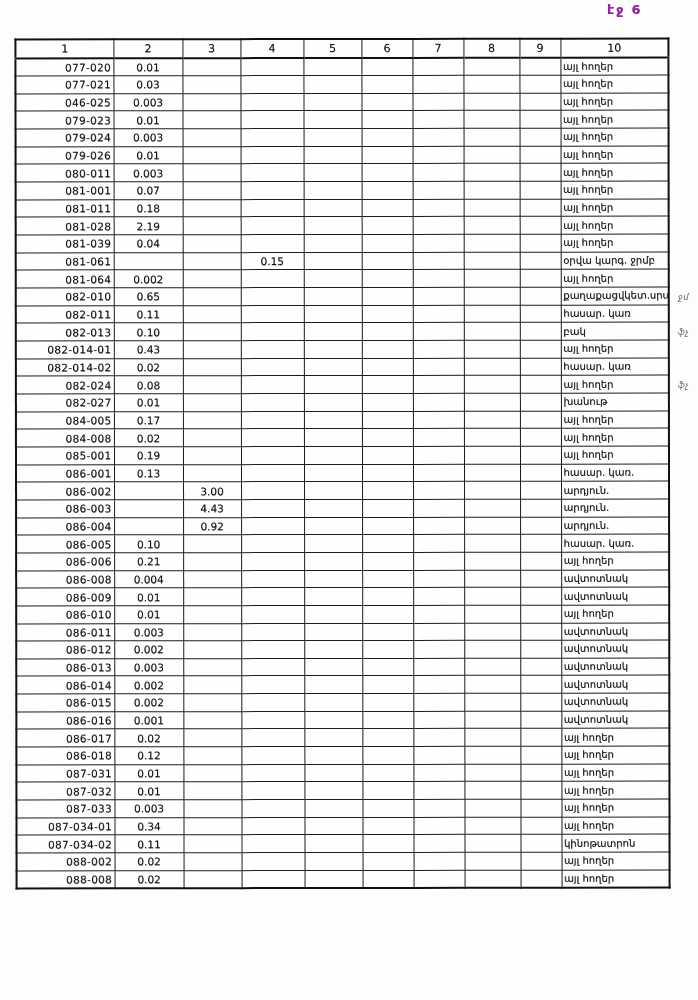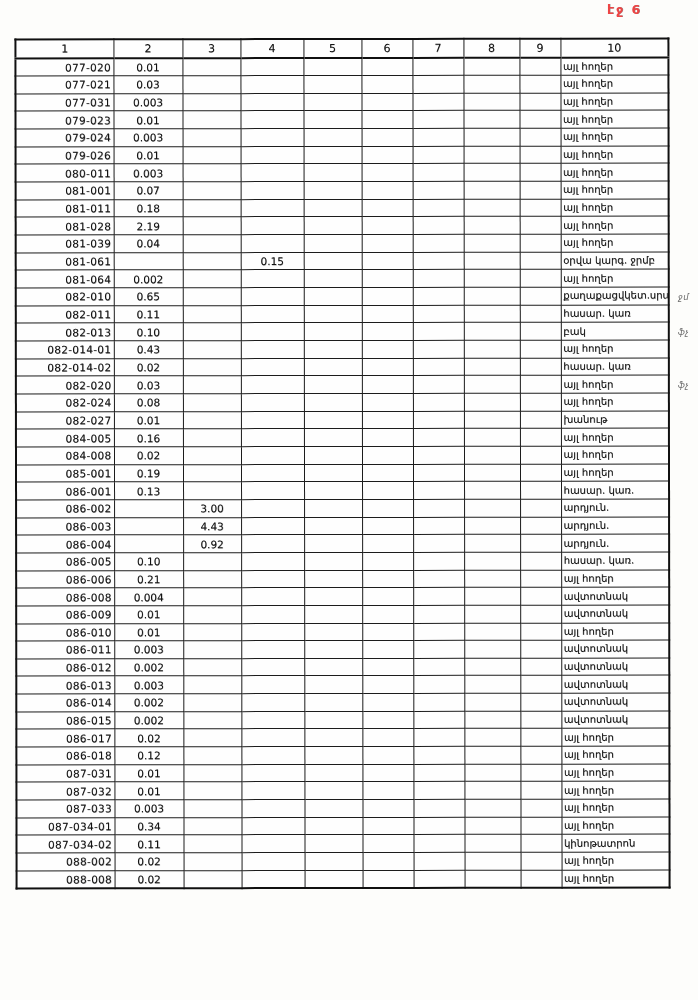--- a/index.html
+++ b/index.html
@@ -13,21 +13,21 @@
   }
   .page {
     position: absolute; inset: 0;
   }
   .page-label {
     position: absolute;
     top: 2px; left: 607px;
     font-size: 12.5px;
     font-weight: bold;
     letter-spacing: 2px;
-    color: #ef4444;
+    color: #a21caf;
     text-shadow: 0.4px 0.4px 0 rgba(0,0,0,0.45);
   }
   table.doc-table {
     position: absolute;
     left: 15px; top: 38px;
     width: 653px;
     border-collapse: collapse;
     table-layout: fixed;
     border: 2px solid #101010;
     transform: rotate(-0.08deg);
@@ -118,21 +118,21 @@
           <td class="col-c3"></td>
           <td class="col-c4"></td>
           <td class="col-c5"></td>
           <td class="col-c6"></td>
           <td class="col-c7"></td>
           <td class="col-c8"></td>
           <td class="col-c9"></td>
           <td class="col-c10">այլ հողեր</td>
         </tr>
         <tr>
-          <td class="col-c1">077-031</td>
+          <td class="col-c1">046-025</td>
           <td class="col-c2">0.003</td>
           <td class="col-c3"></td>
           <td class="col-c4"></td>
           <td class="col-c5"></td>
           <td class="col-c6"></td>
           <td class="col-c7"></td>
           <td class="col-c8"></td>
           <td class="col-c9"></td>
           <td class="col-c10">այլ հողեր</td>
         </tr>
@@ -310,32 +310,20 @@
           <td class="col-c3"></td>
           <td class="col-c4"></td>
           <td class="col-c5"></td>
           <td class="col-c6"></td>
           <td class="col-c7"></td>
           <td class="col-c8"></td>
           <td class="col-c9"></td>
           <td class="col-c10">հասար. կառ</td>
         </tr>
         <tr>
-          <td class="col-c1">082-020</td>
-          <td class="col-c2">0.03</td>
-          <td class="col-c3"></td>
-          <td class="col-c4"></td>
-          <td class="col-c5"></td>
-          <td class="col-c6"></td>
-          <td class="col-c7"></td>
-          <td class="col-c8"></td>
-          <td class="col-c9"></td>
-          <td class="col-c10">այլ հողեր</td>
-        </tr>
-        <tr>
           <td class="col-c1">082-024</td>
           <td class="col-c2">0.08</td>
           <td class="col-c3"></td>
           <td class="col-c4"></td>
           <td class="col-c5"></td>
           <td class="col-c6"></td>
           <td class="col-c7"></td>
           <td class="col-c8"></td>
           <td class="col-c9"></td>
           <td class="col-c10">այլ հողեր</td>
@@ -347,21 +335,21 @@
           <td class="col-c4"></td>
           <td class="col-c5"></td>
           <td class="col-c6"></td>
           <td class="col-c7"></td>
           <td class="col-c8"></td>
           <td class="col-c9"></td>
           <td class="col-c10">խանութ</td>
         </tr>
         <tr>
           <td class="col-c1">084-005</td>
-          <td class="col-c2">0.16</td>
+          <td class="col-c2">0.17</td>
           <td class="col-c3"></td>
           <td class="col-c4"></td>
           <td class="col-c5"></td>
           <td class="col-c6"></td>
           <td class="col-c7"></td>
           <td class="col-c8"></td>
           <td class="col-c9"></td>
           <td class="col-c10">այլ հողեր</td>
         </tr>
         <tr>
@@ -540,20 +528,32 @@
           <td class="col-c5"></td>
           <td class="col-c6"></td>
           <td class="col-c7"></td>
           <td class="col-c8"></td>
           <td class="col-c9"></td>
           <td class="col-c10">ավտոտնակ</td>
         </tr>
         <tr>
           <td class="col-c1">086-015</td>
           <td class="col-c2">0.002</td>
+          <td class="col-c3"></td>
+          <td class="col-c4"></td>
+          <td class="col-c5"></td>
+          <td class="col-c6"></td>
+          <td class="col-c7"></td>
+          <td class="col-c8"></td>
+          <td class="col-c9"></td>
+          <td class="col-c10">ավտոտնակ</td>
+        </tr>
+        <tr>
+          <td class="col-c1">086-016</td>
+          <td class="col-c2">0.001</td>
           <td class="col-c3"></td>
           <td class="col-c4"></td>
           <td class="col-c5"></td>
           <td class="col-c6"></td>
           <td class="col-c7"></td>
           <td class="col-c8"></td>
           <td class="col-c9"></td>
           <td class="col-c10">ավտոտնակ</td>
         </tr>
         <tr>

